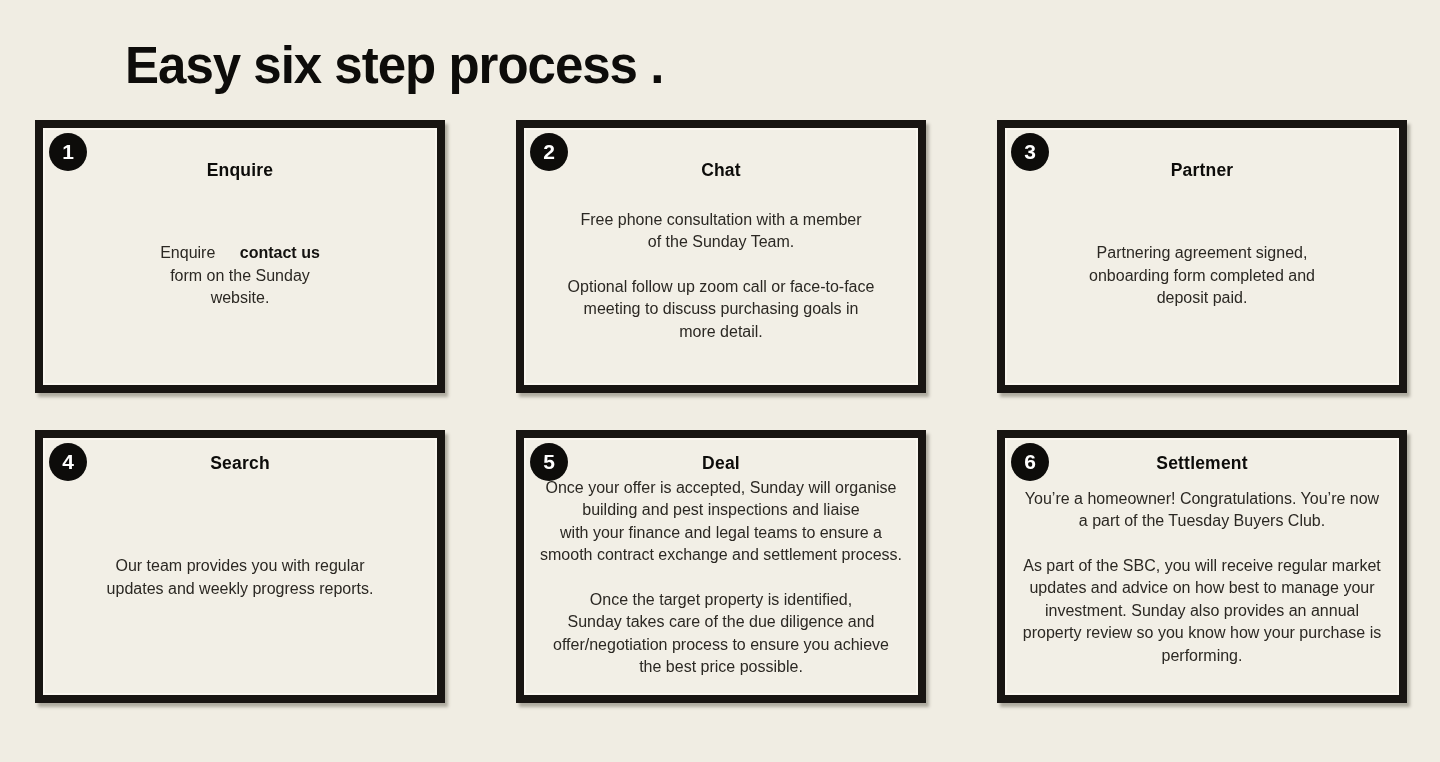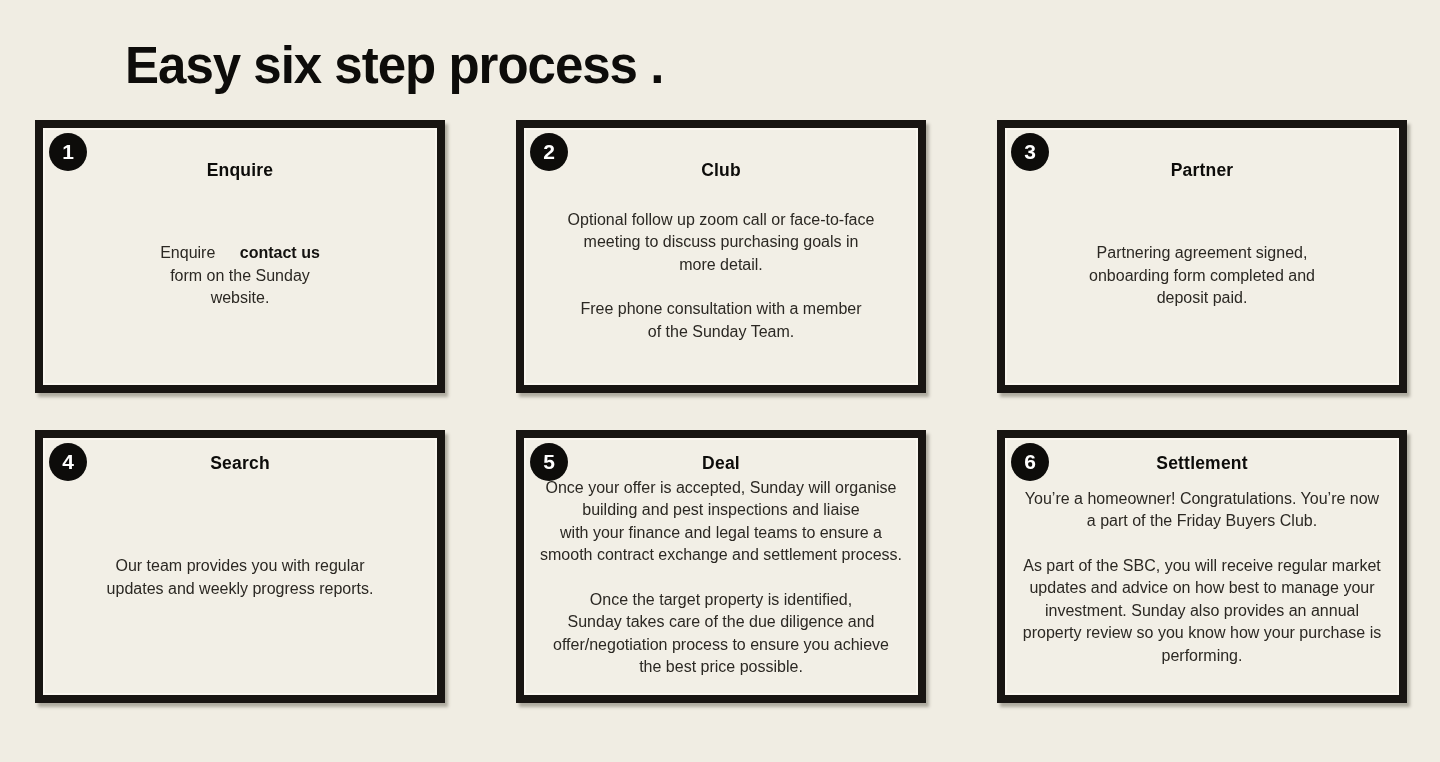--- a/index.html
+++ b/index.html
@@ -118,27 +118,27 @@
             <p><span>Enquire </span><span class="bold">contact us</span><span>
 form on the Sunday
 website.</span></p>
           </div>
     </div>
   </section>
 
   <section class="card">
     <span class="badge">2</span>
     <div class="card-inner">
-      <h2 class="card-title">Club</h2>
+      <h2 class="card-title">Chat</h2>
       <div class="card-body">
+            <p><span>Free phone consultation with a member
+of the Sunday Team.</span></p>
             <p><span>Optional follow up zoom call or face-to-face
 meeting to discuss purchasing goals in
 more detail.</span></p>
-            <p><span>Free phone consultation with a member
-of the Sunday Team.</span></p>
           </div>
     </div>
   </section>
 
   <section class="card">
     <span class="badge">3</span>
     <div class="card-inner">
       <h2 class="card-title">Partner</h2>
       <div class="card-body">
             <p><span>Partnering agreement signed,
@@ -175,21 +175,21 @@
           </div>
     </div>
   </section>
 
   <section class="card">
     <span class="badge">6</span>
     <div class="card-inner">
       <h2 class="card-title">Settlement</h2>
       <div class="card-body">
             <p><span>You’re a homeowner! Congratulations. You’re now
-a part of the Friday Buyers Club.</span></p>
+a part of the Tuesday Buyers Club.</span></p>
             <p><span>As part of the SBC, you will receive regular market
 updates and advice on how best to manage your
 investment. Sunday also provides an annual
 property review so you know how your purchase is
 performing.</span></p>
           </div>
     </div>
   </section>
 </div>
 </div>

